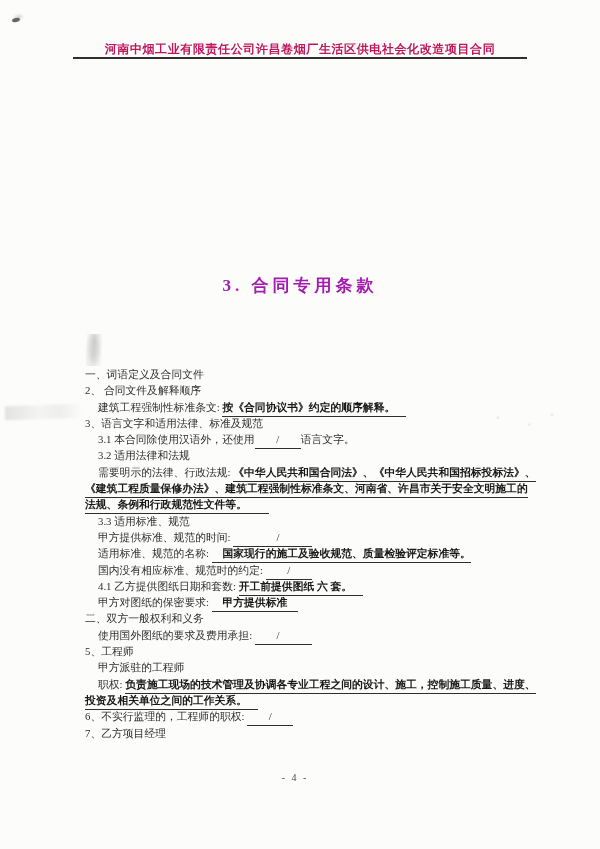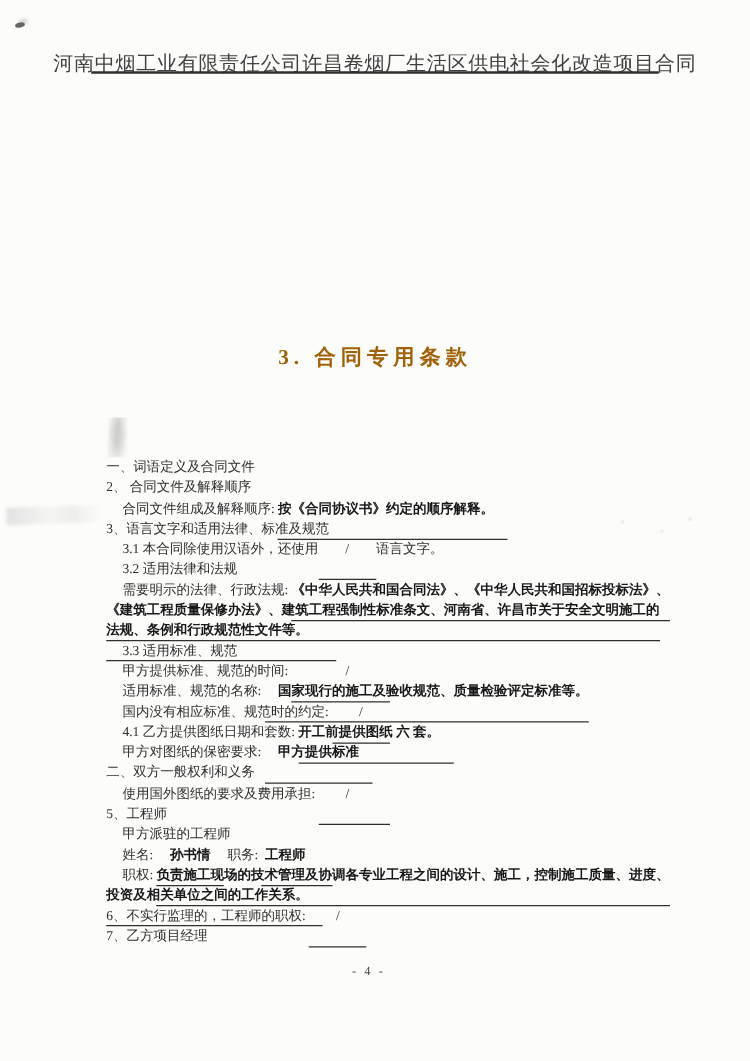--- a/index.html
+++ b/index.html
@@ -16,66 +16,66 @@
     font-family: "Liberation Serif", "DejaVu Serif", serif;
     color: #2e2e2e;
   }
   
   .header-text {
     position: absolute;
     top: 41px;
     left: 0;
     width: 100%;
     text-align: center;
-    font-size: 16px;
-    font-weight: 400;
+    font-size: 12px;
+    font-weight: 700;
     letter-spacing: 0.6px;
-    color: #404040;
+    color: #be185d;
     white-space: pre;
   }
   .header-rule {
     position: absolute;
     top: 57px;
     left: 73px;
     width: 454px;
     height: 2px;
     background: #2f2f2f;
   }
   
   .doc-title {
     position: absolute;
     top: 274px;
     left: 0;
     width: 100%;
     text-align: center;
     font-size: 17px;
     font-weight: 700;
     letter-spacing: 4px;
-    color: #a16207;
+    color: #a21caf;
     white-space: pre;
   }
   
   .doc-body {
     position: absolute;
     top: 366px;
     left: 85px;
     width: 460px;
     font-size: 10.8px;
     line-height: 16.3px;
     color: #2e2e2e;
   }
   .bline {
     white-space: pre;
     height: 16.3px;
   }
   .ind0 { padding-left: 0; }
   .ind1 { padding-left: 13px; }
   .bline span.u {
     border-bottom: 1.2px solid #2f2f2f;
-    padding-bottom: 18px;
+    padding-bottom: 3px;
   }
   .bline span.b {
     font-weight: 700;
     color: #181818;
   }
   
   .page-number {
     position: absolute;
     top: 772px;
     left: 0;
@@ -125,38 +125,37 @@
 <div class="page">
 
   <div class="header-text">河南中烟工业有限责任公司许昌卷烟厂生活区供电社会化改造项目合同</div>
   <div class="header-rule"></div>
 
   <div class="doc-title">3. 合同专用条款</div>
 
   <div class="doc-body">
       <div class="bline ind0"><span class="">一、词语定义及合同文件</span></div>
       <div class="bline ind0"><span class="">2、 合同文件及解释顺序</span></div>
-      <div class="bline ind1"><span class="">合同文件组成及解释顺序: </span><span class="u b">按《合同协议书》约定的顺序解释。　</span></div>
+      <div class="bline ind1"><span class="">建筑工程强制性标准条文: </span><span class="u b">按《合同协议书》约定的顺序解释。　</span></div>
       <div class="bline ind0"><span class="">3、语言文字和适用法律、标准及规范</span></div>
       <div class="bline ind1"><span class="">3.1 本合同除使用汉语外，还使用</span><span class="u ">　　/　　</span><span class="">语言文字。</span></div>
       <div class="bline ind1"><span class="">3.2 适用法律和法规</span></div>
       <div class="bline ind1"><span class="">需要明示的法律、行政法规: </span><span class="u b">《中华人民共和国合同法》、《中华人民共和国招标投标法》、</span></div>
       <div class="bline ind0"><span class="u b">《建筑工程质量保修办法》、建筑工程强制性标准条文、河南省、许昌市关于安全文明施工的</span></div>
       <div class="bline ind0"><span class="u b">法规、条例和行政规范性文件等。　　</span></div>
       <div class="bline ind1"><span class="">3.3 适用标准、规范</span></div>
       <div class="bline ind1"><span class="">甲方提供标准、规范的时间: </span><span class="u ">　　　　/　　　</span></div>
       <div class="bline ind1"><span class="">适用标准、规范的名称: </span><span class="u b">　国家现行的施工及验收规范、质量检验评定标准等。</span></div>
       <div class="bline ind1"><span class="">国内没有相应标准、规范时的约定: </span><span class="u ">　　/　　</span></div>
       <div class="bline ind1"><span class="">4.1 乙方提供图纸日期和套数: </span><span class="u b">开工前提供图纸 六 套。　</span></div>
       <div class="bline ind1"><span class="">甲方对图纸的保密要求: </span><span class="u b">　甲方提供标准　</span></div>
       <div class="bline ind0"><span class="">二、双方一般权利和义务</span></div>
       <div class="bline ind1"><span class="">使用国外图纸的要求及费用承担: </span><span class="u ">　　/　　　</span></div>
       <div class="bline ind0"><span class="">5、工程师</span></div>
       <div class="bline ind1"><span class="">甲方派驻的工程师</span></div>
-      <div class="bline ind1"><span class="">姓名: </span><span class="u b">　孙书情　</span><span class=""> 职务: </span><span class="u b"> 工程师　　</span></div>
       <div class="bline ind1"><span class="">职权: </span><span class="u b">负责施工现场的技术管理及协调各专业工程之间的设计、施工，控制施工质量、进度、</span></div>
       <div class="bline ind0"><span class="u b">投资及相关单位之间的工作关系。　</span></div>
       <div class="bline ind0"><span class="">6、不实行监理的，工程师的职权: </span><span class="u ">　　/　　</span></div>
       <div class="bline ind0"><span class="">7、乙方项目经理</span></div>
     </div>
 
   <div class="page-number">- 4 -</div>
 
   <div class="artifact speck-topleft"></div>
   <div class="artifact ghost-above-body"></div>

